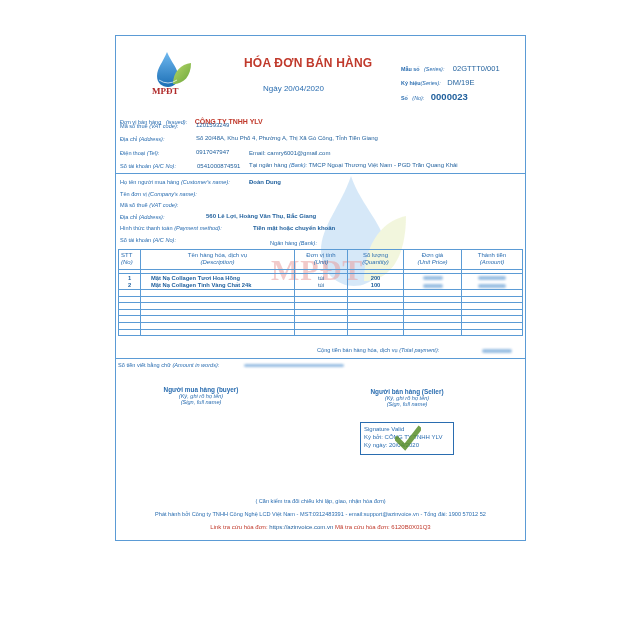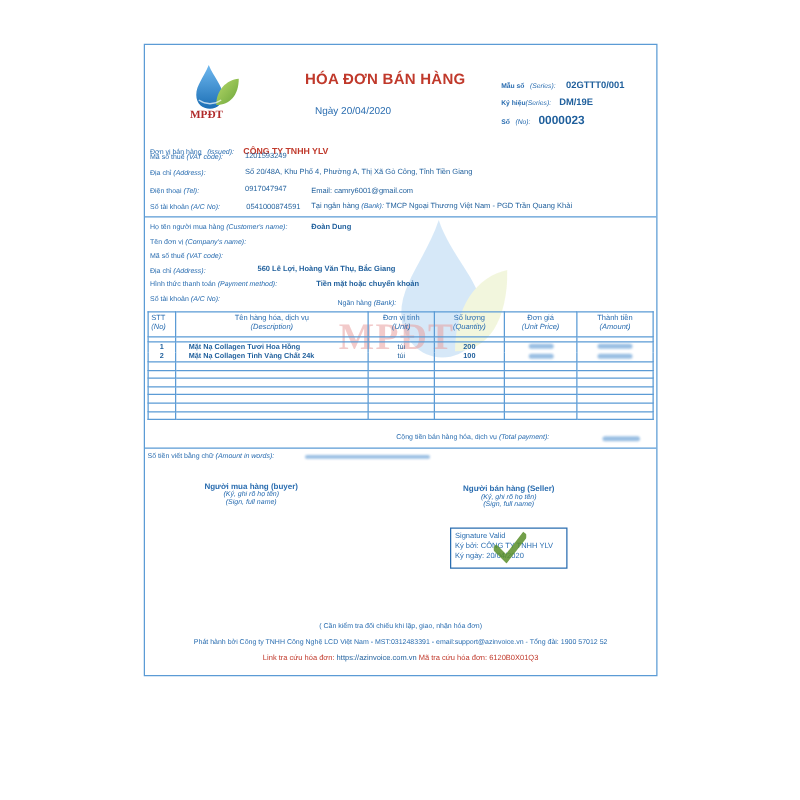--- a/index.html
+++ b/index.html
@@ -14,25 +14,25 @@
     .lbl { font-size: 5.6px; color: #2a6db0; }
     .lbl i { font-style: italic; }
     .val { font-size: 6px; color: #1f5f9c; }
     .bold { font-weight: bold; }
 
     
     .logo { position: absolute; left: 37px; top: 14px; width: 40px; height: 42px; }
     .logo-text { position: absolute; left: 36px; top: 50px; font-family: "Liberation Serif", serif; font-weight: bold; font-size: 9px; color: #b02a2a; }
 
     .title { position: absolute; left: 128px; top: 20px; font-size: 12px; font-weight: bold; color: #c0392b; letter-spacing: 0.2px; }
-    .date { position: absolute; left: 136px; top: 48px; font-size: 8px; color: #2a6db0; }
+    .date { position: absolute; left: 147px; top: 48px; font-size: 8px; color: #2a6db0; }
 
     .meta-lbl { font-size: 5.4px; color: #2a6db0; font-weight: bold; }
     .meta-lbl i { font-weight: normal; font-style: italic; }
-    .meta-val { font-size: 7.5px; font-weight: bold; color: #1f5f9c; }
+    .meta-val { font-size: 7.5px; font-weight: normal; color: #1f5f9c; }
     .meta-big { font-size: 9.5px; font-weight: bold; color: #1f5f9c; }
 
     .seller-name { font-size: 7px; font-weight: bold; color: #c0392b; }
 
     .hr { position: absolute; left: 0; right: 0; height: 0; border-top: 1.2px solid #5b9bd5; }
 
     
     .wm-drop { position: absolute; left: 200px; top: 140px; width: 90px; height: 120px; opacity: 0.22; }
     .wm-text { position: absolute; left: 155px; top: 217px; font-family: "Liberation Serif", serif; font-size: 30px; color: #e8a0a0; opacity: 0.55; font-weight: bold; letter-spacing: 1px; }
 

